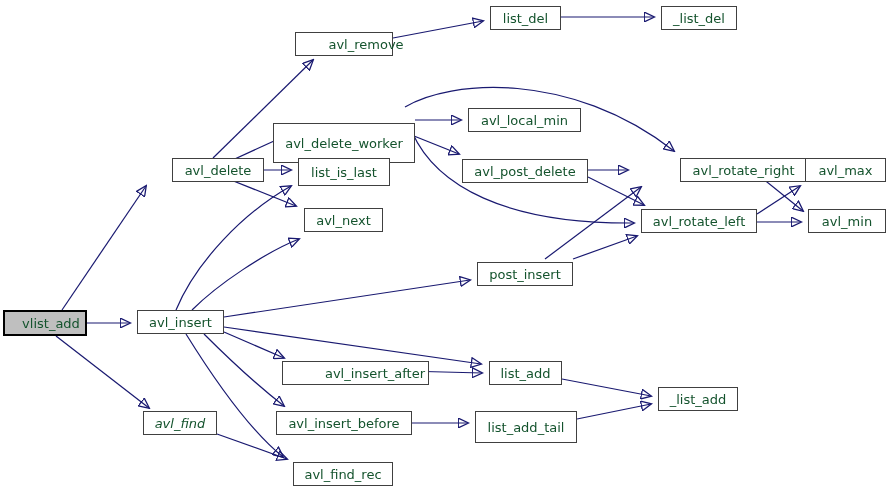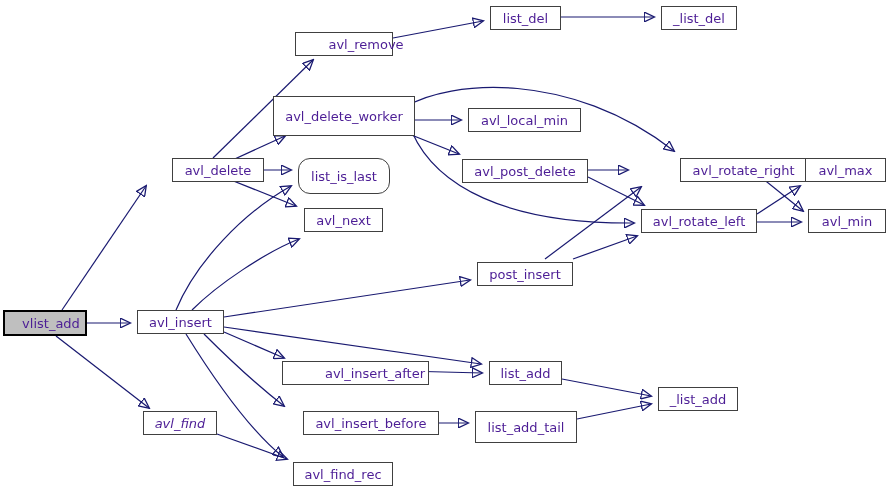--- a/index.html
+++ b/index.html
@@ -25,21 +25,21 @@
   .edge-layer path {
     fill: none;
     stroke: #191970;
     stroke-width: 1.2;
   }
   .node {
     position: absolute;
     box-sizing: border-box;
     border: 1px solid #404040;
     background: #ffffff;
-    color: #4c1d95;
+    color: #14532d;
     font-size: 13px;
     line-height: 1;
     display: flex;
     align-items: center;
     justify-content: center;
     white-space: nowrap;
     cursor: pointer;
   }
   .node.main {
     border: 2px solid #000000;
@@ -92,25 +92,25 @@
         <path d="M562,379 L651,396" marker-end="url(#arrow)" stroke="#191970"></path>
         <path d="M577,419 L651,404" marker-end="url(#arrow)" stroke="#191970"></path>
       </g>
   </svg>
   <div>
       <div class="node main" style="left: 3px; top: 310px; width: 84px; height: 26px;">vlist_add</div>
       <div class="node" style="left: 134px; top: 158px; width: 92px; height: 24px; margin-left: 38px;">avl_delete</div>
       <div class="node" style="left: 137px; top: 310px; width: 87px; height: 24px;">avl_insert</div>
       <div class="node" style="left: 143px; top: 411px; width: 74px; height: 24px; font-style: italic;">avl_find</div>
       <div class="node" style="left: 295px; top: 32px; width: 98px; height: 24px; padding-left: 44px;">avl_remove</div>
-      <div class="node" style="left: 273px; top: 96px; width: 142px; height: 40px;">avl_delete_worker</div>
-      <div class="node" style="left: 298px; top: 158px; width: 92px; height: 36px; border-radius: 12px;">list_is_last</div>
+      <div class="node" style="left: 273px; top: 123px; width: 142px; height: 40px;">avl_delete_worker</div>
+      <div class="node" style="left: 298px; top: 158px; width: 92px; height: 28px;">list_is_last</div>
       <div class="node" style="left: 304px; top: 208px; width: 79px; height: 24px;">avl_next</div>
       <div class="node" style="left: 282px; top: 361px; width: 147px; height: 24px; padding-left: 39px;">avl_insert_after</div>
-      <div class="node" style="left: 276px; top: 411px; width: 136px; height: 24px; margin-left: 27px;">avl_insert_before</div>
+      <div class="node" style="left: 276px; top: 411px; width: 136px; height: 24px;">avl_insert_before</div>
       <div class="node" style="left: 293px; top: 462px; width: 100px; height: 24px;">avl_find_rec</div>
       <div class="node" style="left: 490px; top: 6px; width: 71px; height: 24px;">list_del</div>
       <div class="node" style="left: 661px; top: 6px; width: 76px; height: 24px;">_list_del</div>
       <div class="node" style="left: 468px; top: 108px; width: 113px; height: 24px;">avl_local_min</div>
       <div class="node" style="left: 462px; top: 159px; width: 126px; height: 24px;">avl_post_delete</div>
       <div class="node" style="left: 477px; top: 262px; width: 96px; height: 24px;">post_insert</div>
       <div class="node" style="left: 635px; top: 158px; width: 127px; height: 24px; margin-left: 45px;">avl_rotate_right</div>
       <div class="node" style="left: 641px; top: 209px; width: 116px; height: 24px;">avl_rotate_left</div>
       <div class="node" style="left: 805px; top: 158px; width: 81px; height: 24px;">avl_max</div>
       <div class="node" style="left: 808px; top: 209px; width: 78px; height: 24px;">avl_min</div>

